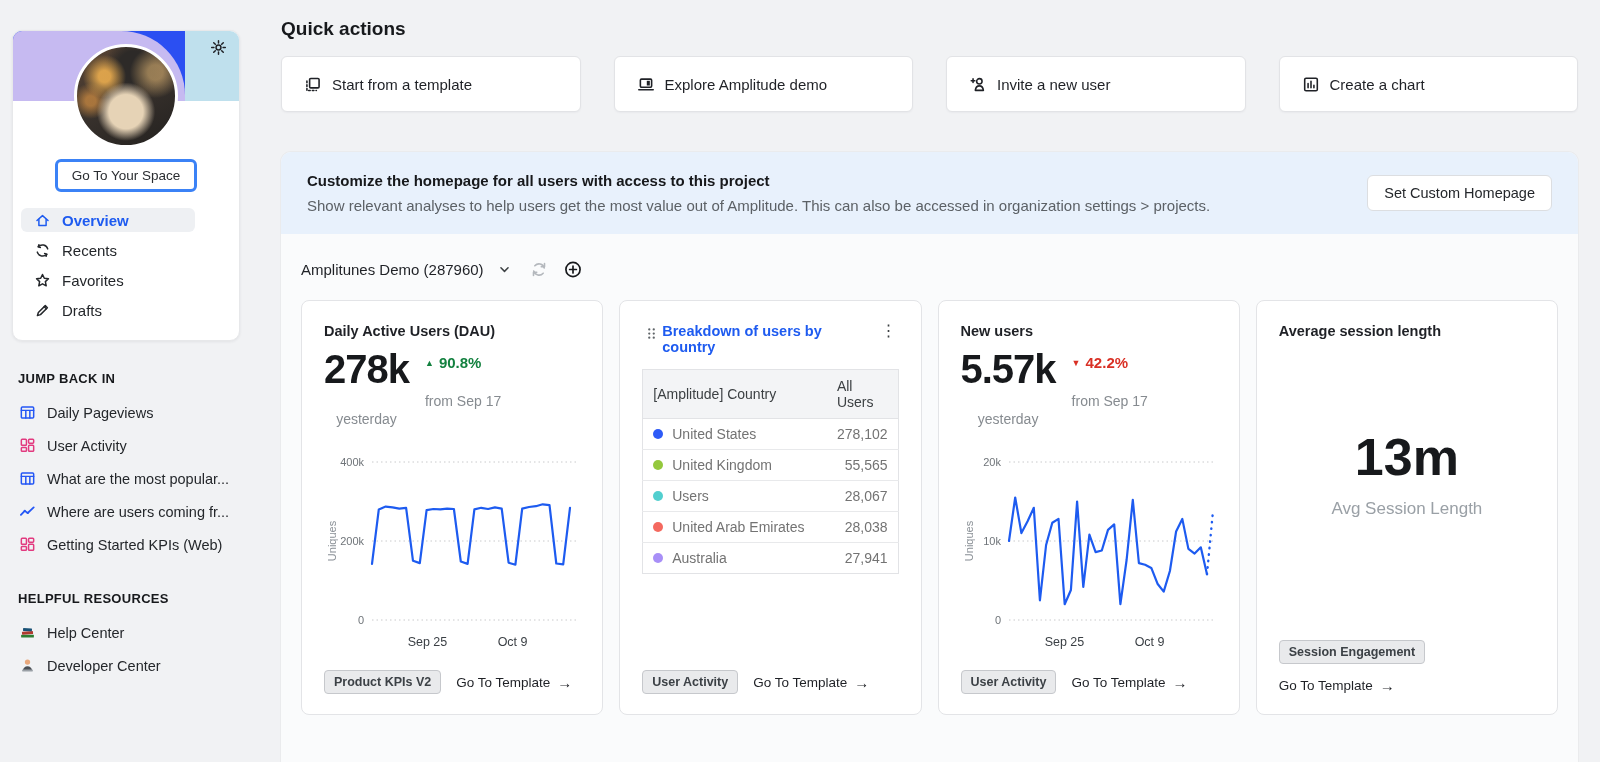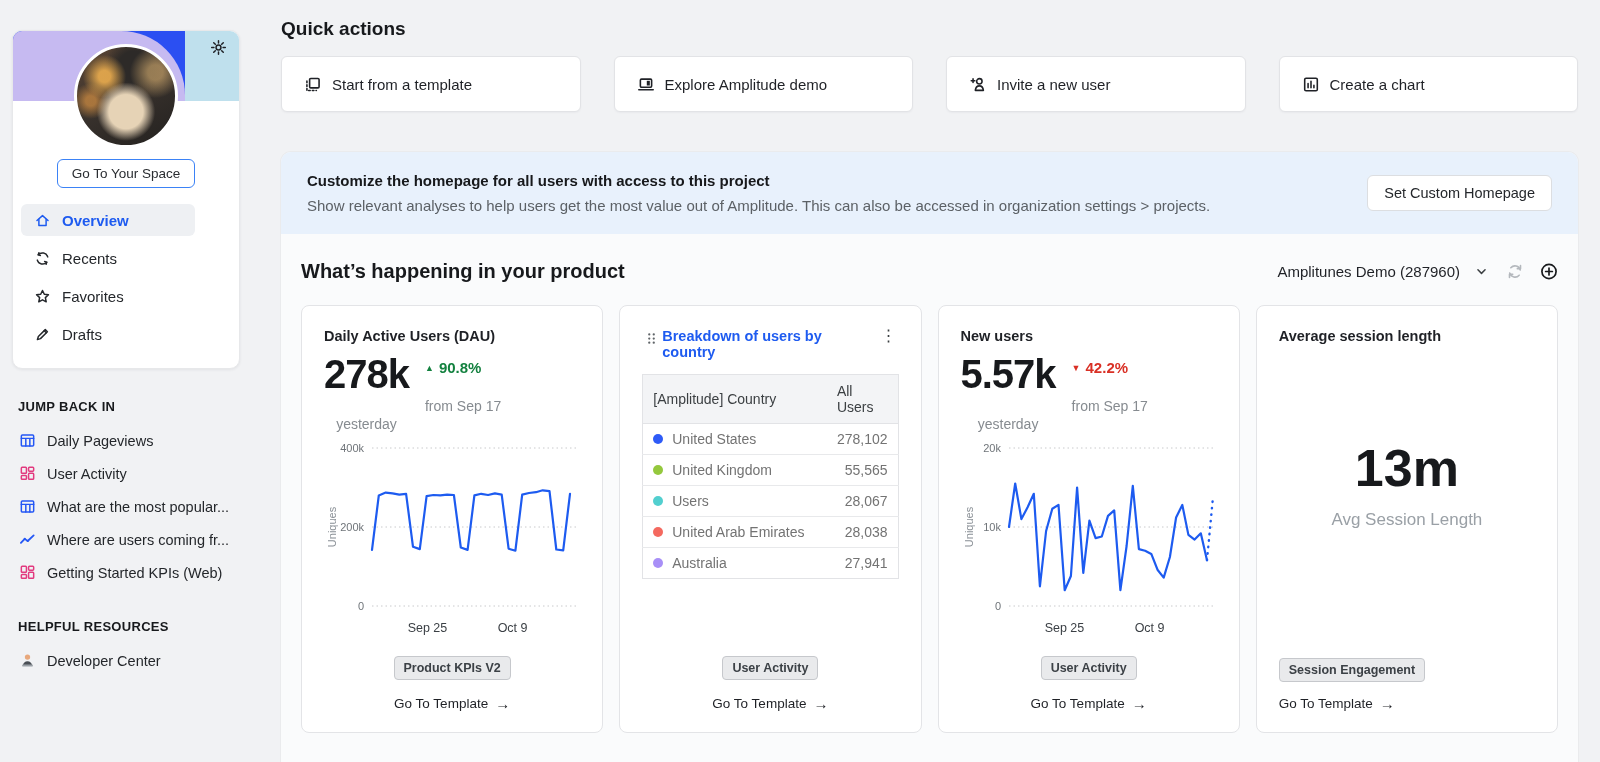--- a/index.html
+++ b/index.html
@@ -29,25 +29,25 @@
       radial-gradient(circle at 50% 66%, #e6d3b6 0 21%, rgba(230,211,182,0) 36%),
       radial-gradient(circle at 28% 30%, rgba(245,180,80,.85) 0 6%, rgba(245,180,80,0) 22%),
       radial-gradient(circle at 14% 55%, rgba(240,160,70,.6) 0 5%, rgba(240,160,70,0) 18%),
       radial-gradient(circle at 80% 26%, rgba(235,190,120,.55) 0 7%, rgba(235,190,120,0) 24%),
       radial-gradient(circle at 58% 20%, #2d2a28 0 16%, rgba(45,42,40,0) 30%),
       linear-gradient(150deg, #5d4634 0%, #3a332e 45%, #23211f 100%);
   }
   .space-btn-wrap { margin-top: 58px; text-align: center; }
   .space-btn {
     font-family: inherit; font-size: 13.5px; color: #2a2d31; background: #fff;
-    border: 1px solid #3b82f6; border-radius: 6px; padding: 6px 14px; cursor: pointer;
+    border: 3px solid #3b82f6; border-radius: 6px; padding: 6px 14px; cursor: pointer;
   }
   .side-nav { margin-top: 16px; padding: 0 8px; position: relative; }
   .nav-row {
-    display: flex; align-items: center; gap: 11px; height: 32px; padding: 0 12px;
+    display: flex; align-items: center; gap: 11px; height: 24px; padding: 0 12px;
     margin: 0 36px 6px 0; border-radius: 6px; font-size: 15px; color: #24272b; cursor: pointer;
   }
   .nav-row.active { background: #eef0f3; color: #1e5bf0; font-weight: 700; }
   .nav-row .ic { color: inherit; }
   .nav-gear { position: absolute; right: 12px; top: 7px; color: #1f2126; cursor: pointer; }
   .side-section { margin: 30px 0 0 6px; }
   .side-heading { font-size: 13px; font-weight: 700; letter-spacing: .3px; color: #17191c; margin-bottom: 10px; }
   .side-item { display: flex; align-items: center; gap: 11px; padding: 7.5px 0; font-size: 14.5px; color: #24272b; cursor: pointer; }
   .ic { display: inline-flex; width: 18px; height: 18px; flex: 0 0 18px; align-items: center; justify-content: center; }
   .ic svg { width: 17px; height: 17px; display: block; }
@@ -99,21 +99,21 @@
   .metric-caption { font-size: 14px; color: #868b90; margin-top: 22px; }
   .delta-col { margin-left: 16px; padding-top: 5px; }
   .delta { font-size: 15px; font-weight: 700; display: flex; align-items: center; gap: 5px; }
   .delta .tri { font-size: 9px; }
   .delta.up { color: #13813f; }
   .delta.down { color: #d93025; }
 
   .chart { margin-top: auto; }
   .chart svg { display: block; }
 
-  .card-footer { display: flex; align-items: center; gap: 15px; margin-top: 14px; flex-direction: column; }
+  .card-footer { display: flex; align-items: center; gap: 15px; margin-top: 14px; }
   .card-footer.stacked { flex-direction: column; align-items: flex-start; gap: 13px; }
   .tag {
     font-size: 12.5px; font-weight: 600; color: #3c4146; background: #e9eaec;
     border: 1px solid #c6c8cc; border-radius: 4px; padding: 4px 9px; cursor: pointer; white-space: nowrap;
   }
   .go-link { font-size: 13.5px; font-weight: 500; color: #1f2126; cursor: pointer; display: inline-flex; align-items: center; gap: 7px; }
   .go-link .arr { font-size: 15px; }
 
   
   .ctable { width: 100%; border-collapse: collapse; margin-top: 14px; border: 1px solid #e2e3e6; font-size: 14px; }
@@ -257,20 +257,30 @@
             </span>
             <span>Getting Started KPIs (Web)</span>
           </div>
         </div>
     </div>
 
     <div class="side-section">
       <div class="side-heading">HELPFUL RESOURCES</div>
       <div>
 
+          <div class="side-item">
+            <span class="ic">
+              <svg viewBox="0 0 16 16" fill="none" stroke="currentColor" stroke-width="1.4" stroke-linecap="round" stroke-linejoin="round">
+                <rect x="2" y="10" width="12" height="2.7" rx=".5" fill="#2e7d32" stroke="none"></rect>
+                <rect x="2.8" y="7" width="10.4" height="2.7" rx=".5" fill="#b03a2e" stroke="none" transform="rotate(-4 8 8.3)"></rect>
+                <rect x="3.8" y="4" width="8.4" height="2.7" rx=".5" fill="#1a5276" stroke="none" transform="rotate(3 8 5.3)"></rect>
+              </svg>
+            </span>
+            <span>Help Center</span>
+          </div>
 
 
           <div class="side-item">
             <span class="ic">
               <svg viewBox="0 0 16 16" fill="none" stroke="currentColor" stroke-width="1.4" stroke-linecap="round" stroke-linejoin="round">
                 <circle cx="8" cy="4.8" r="2.5" fill="#e8a87c" stroke="none"></circle>
                 <path d="M3.6 12.8c.4-2.7 2-4.2 4.4-4.2s4 1.5 4.4 4.2z" fill="#4a4f55" stroke="none"></path>
                 <rect x="3" y="11.8" width="10" height="1.8" rx=".4" fill="#9aa0a6" stroke="none"></rect>
               </svg>
             </span>
@@ -330,21 +340,20 @@
     <div class="panel">
       <div class="banner">
         <div class="banner-text">
           <div class="banner-title">Customize the homepage for all users with access to this project</div>
           <div class="banner-sub">Show relevant analyses to help users get the most value out of Amplitude. This can also be accessed in organization settings &gt; projects.</div>
         </div>
         <button class="banner-btn">Set Custom Homepage</button>
       </div>
 
       <div class="section-head">
-        <div class="section-title">What’s happening in your product</div>
         <div class="proj-select">
           <span>Amplitunes Demo (287960)</span>
           <span class="ic ic-sm">
               <svg viewBox="0 0 16 16" fill="none" stroke="currentColor" stroke-width="1.4" stroke-linecap="round" stroke-linejoin="round">
                 <path d="M4.2 6.2 8 10l3.8-3.8" stroke-width="1.6"></path>
               </svg>
             </span>
         </div>
         <span class="head-icon sync ic">
             <svg viewBox="0 0 16 16" fill="none" stroke="currentColor" stroke-width="1.4" stroke-linecap="round" stroke-linejoin="round">

